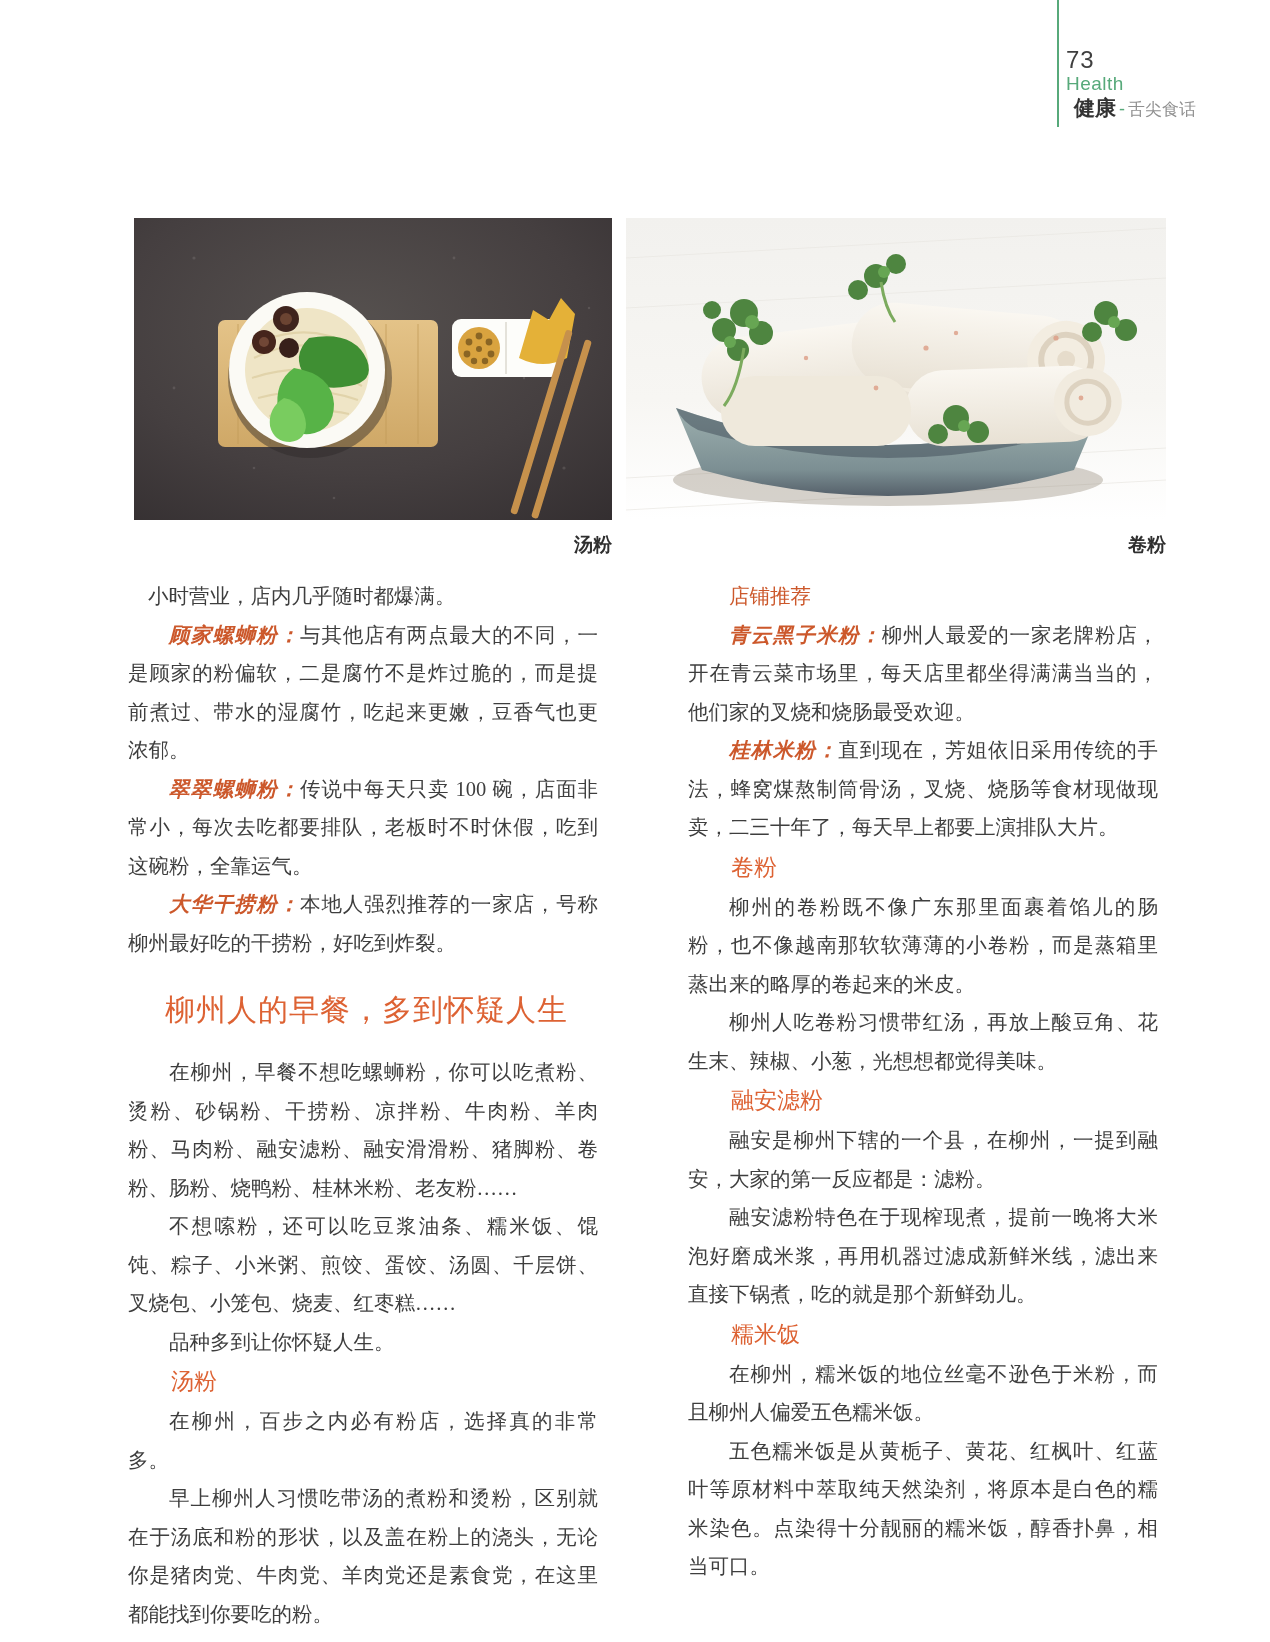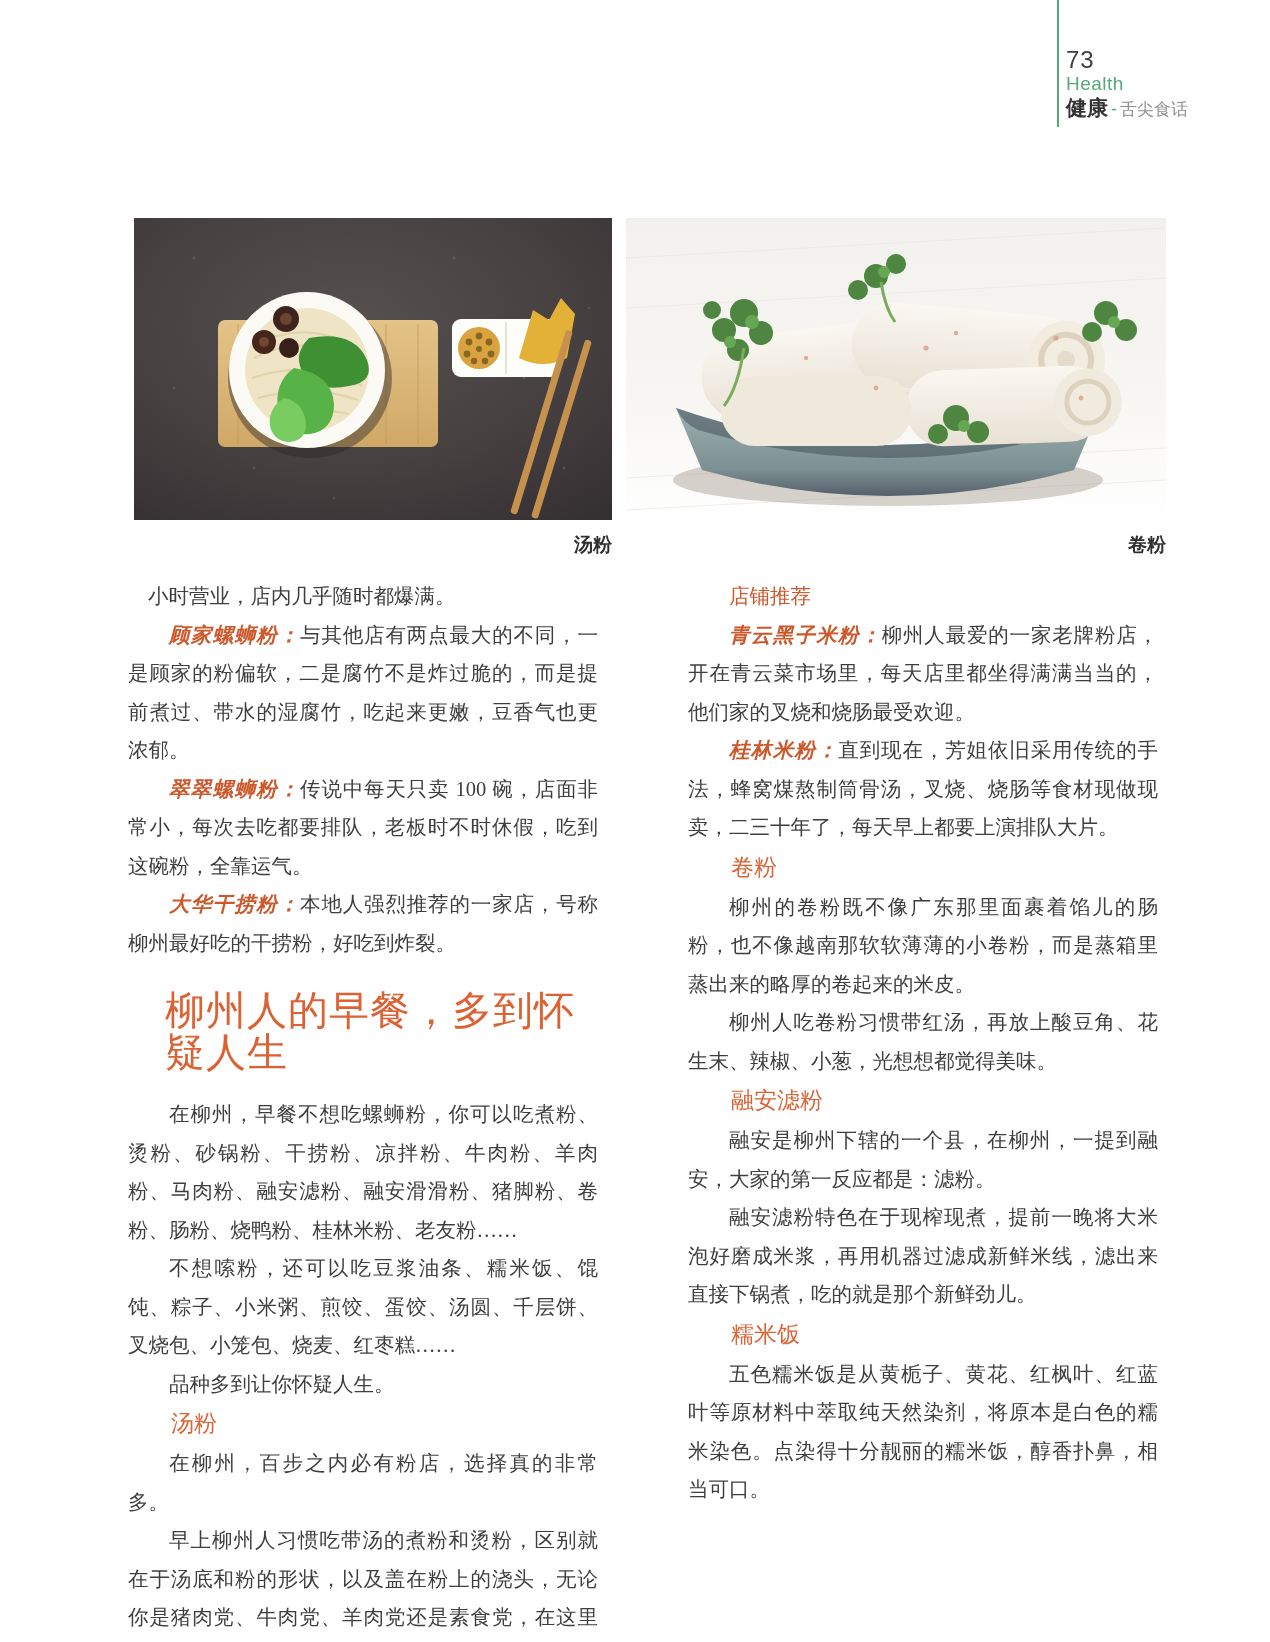--- a/index.html
+++ b/index.html
@@ -5,40 +5,40 @@
   html,body{margin:0;padding:0;background:#ffffff;}
   .page{position:relative;width:1270px;height:1642px;background:#ffffff;overflow:hidden;
         font-family:"Liberation Serif","DejaVu Serif",serif;color:#3e3e3e;}
 
   
   .vline{position:absolute;left:1057px;top:0;width:2px;height:127px;background:#57a97a;}
   .hdr{position:absolute;left:1066px;top:46px;font-family:"Liberation Sans","DejaVu Sans",sans-serif;}
   .pagenum{font-size:24px;line-height:27px;color:#3f3f3f;letter-spacing:1px;}
   .hen{font-size:19px;line-height:22px;color:#57a97a;letter-spacing:0.5px;}
   .hzh-row{line-height:26px;white-space:nowrap;}
-  .hzh{font-size:21px;color:#333333;font-weight:600;}
+  .hzh{font-size:21px;color:#333333;font-weight:600;margin-left:8px;}
   .hdash{font-size:18px;color:#57a97a;padding:0 3px;}
   .htopic{font-size:17px;color:#8f8f8f;}
 
   
   .photoL{position:absolute;left:134px;top:218px;width:478px;height:302px;}
   .photoR{position:absolute;left:626px;top:218px;width:540px;height:302px;}
   .photoL svg,.photoR svg{display:block;}
   .cap{position:absolute;top:532px;text-align:right;font-family:"Liberation Sans","DejaVu Sans",sans-serif;
        font-size:19px;font-weight:700;color:#2f2f2f;}
   .capL{left:134px;width:478px;}
   .capR{left:626px;width:540px;}
 
   
   .colL{position:absolute;left:128px;top:577px;width:470px;}
   .colR{position:absolute;left:688px;top:577px;width:470px;}
   p.bp{margin:0;font-size:20.5px;line-height:38.5px;text-align:justify;text-indent:2em;}
   p.bp.cont{text-indent:0;margin-left:20px;}
   .lbl{color:#cc582b;font-style:italic;font-weight:700;letter-spacing:0.5px;}
-  .headline{font-family:"Liberation Sans","DejaVu Sans",sans-serif;color:#dd6233;font-size:40px;
+  .headline{font-family:"Liberation Sans","DejaVu Sans",sans-serif;color:#dd6233;font-size:30px;
             font-weight:500;letter-spacing:1px;line-height:42px;margin:27px 0 22px 37px;}
   .sub{font-family:"Liberation Sans","DejaVu Sans",sans-serif;color:#dd6233;font-size:23px;
        font-weight:500;line-height:41px;margin:0 0 0 43px;}
   .subsmall{color:#cc582b;font-size:20.5px;line-height:38.5px;margin:0;text-indent:2em;font-weight:400;}
 </style>
 </head>
 <body>
 
 <div class="page">
 
@@ -247,16 +247,17 @@
 
     <div class="sub">卷粉</div>
     <p class="bp">柳州的卷粉既不像广东那里面裹着馅儿的肠粉，也不像越南那软软薄薄的小卷粉，而是蒸箱里蒸出来的略厚的卷起来的米皮。</p>
     <p class="bp">柳州人吃卷粉习惯带红汤，再放上酸豆角、花生末、辣椒、小葱，光想想都觉得美味。</p>
 
     <div class="sub">融安滤粉</div>
     <p class="bp">融安是柳州下辖的一个县，在柳州，一提到融安，大家的第一反应都是：滤粉。</p>
     <p class="bp">融安滤粉特色在于现榨现煮，提前一晚将大米泡好磨成米浆，再用机器过滤成新鲜米线，滤出来直接下锅煮，吃的就是那个新鲜劲儿。</p>
 
     <div class="sub">糯米饭</div>
+    <p class="bp">在柳州，糯米饭的地位丝毫不逊色于米粉，而且柳州人偏爱五色糯米饭。</p>
     <p class="bp">五色糯米饭是从黄栀子、黄花、红枫叶、红蓝叶等原材料中萃取纯天然染剂，将原本是白色的糯米染色。点染得十分靓丽的糯米饭，醇香扑鼻，相当可口。</p>
   </div>
 
 </div>
 
 </body></html>

